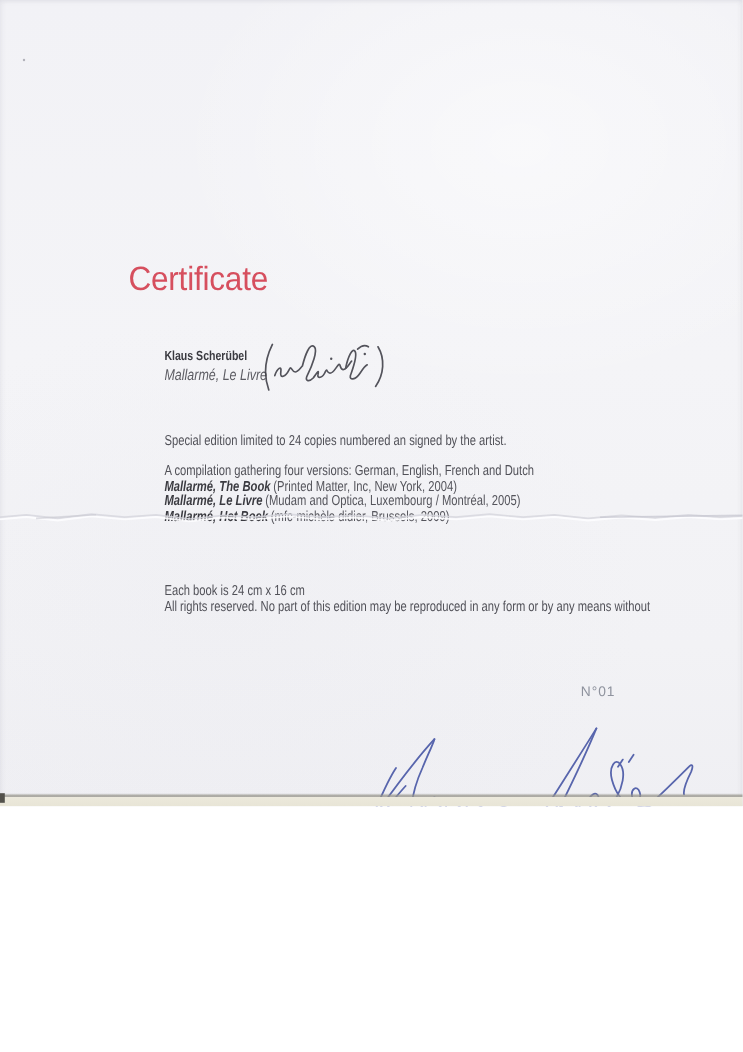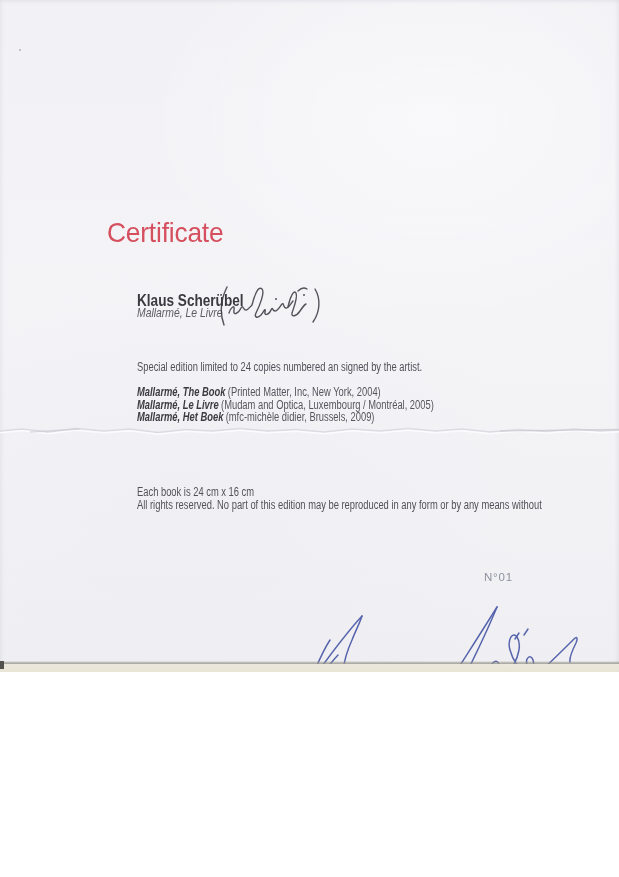--- a/index.html
+++ b/index.html
@@ -16,21 +16,21 @@
   }
   .abs{position:absolute;}
   .cx{display:inline-block;transform:scaleX(0.78);transform-origin:0 0;white-space:nowrap;}
   .cx-title{display:inline-block;transform:scaleX(0.94);transform-origin:0 0;white-space:nowrap;}
   .title{
     left:107px;top:218px;
     font-size:28px;line-height:1.1;font-weight:400;
     color:#d64f5e;
     letter-spacing:-0.2px;
   }
-  .artist{left:137px;top:291px;font-size:17px;font-weight:700;color:#3a3a40;line-height:1.15;}
+  .artist{left:137px;top:291px;font-size:11px;font-weight:700;color:#3a3a40;line-height:1.15;}
   .worktitle{left:137px;top:306px;font-size:13px;font-style:italic;color:#5c5c63;line-height:1.15;}
   .bodyline{font-size:12px;color:#515158;line-height:1.2;}
   .edition{left:137px;top:360px;}
   .compblock{left:137px;top:385px;}
   .compblock .vline{height:12.5px;}
   .vtitle{font-weight:700;font-style:italic;color:#3b3b41;}
   .vdetails{color:#55555c;margin-left:3px;}
   .sizeline{left:137px;top:485px;}
   .rights{left:137px;top:498px;}
   .rights .rline{height:13.2px;}
@@ -75,20 +75,23 @@
     <circle cx="90" cy="18" r="1" fill="#3d3d46" stroke="none"></circle>
     <path d="M101,12 C107,22 106,35 99,45"></path>
   </svg>
 
   <div class="abs bodyline edition">
     <span class="cx">Special edition limited to 24 copies numbered an signed by the artist.</span>
   </div>
 
   <div class="abs bodyline compblock">
     <div class="vline">
+      <span class="cx">A compilation gathering four versions: German, English, French and Dutch</span>
+    </div>
+    <div class="vline">
       <span class="cx"><span class="vtitle">Mallarmé, The Book</span><span class="vdetails">(Printed Matter, Inc, New York, 2004)</span></span>
     </div>
     <div class="vline">
       <span class="cx"><span class="vtitle">Mallarmé, Le Livre</span><span class="vdetails">(Mudam and Optica, Luxembourg / Montréal, 2005)</span></span>
     </div>
     <div class="vline">
       <span class="cx"><span class="vtitle">Mallarmé, Het Boek</span><span class="vdetails">(mfc-michèle didier, Brussels, 2009)</span></span>
     </div>
   </div>
 

